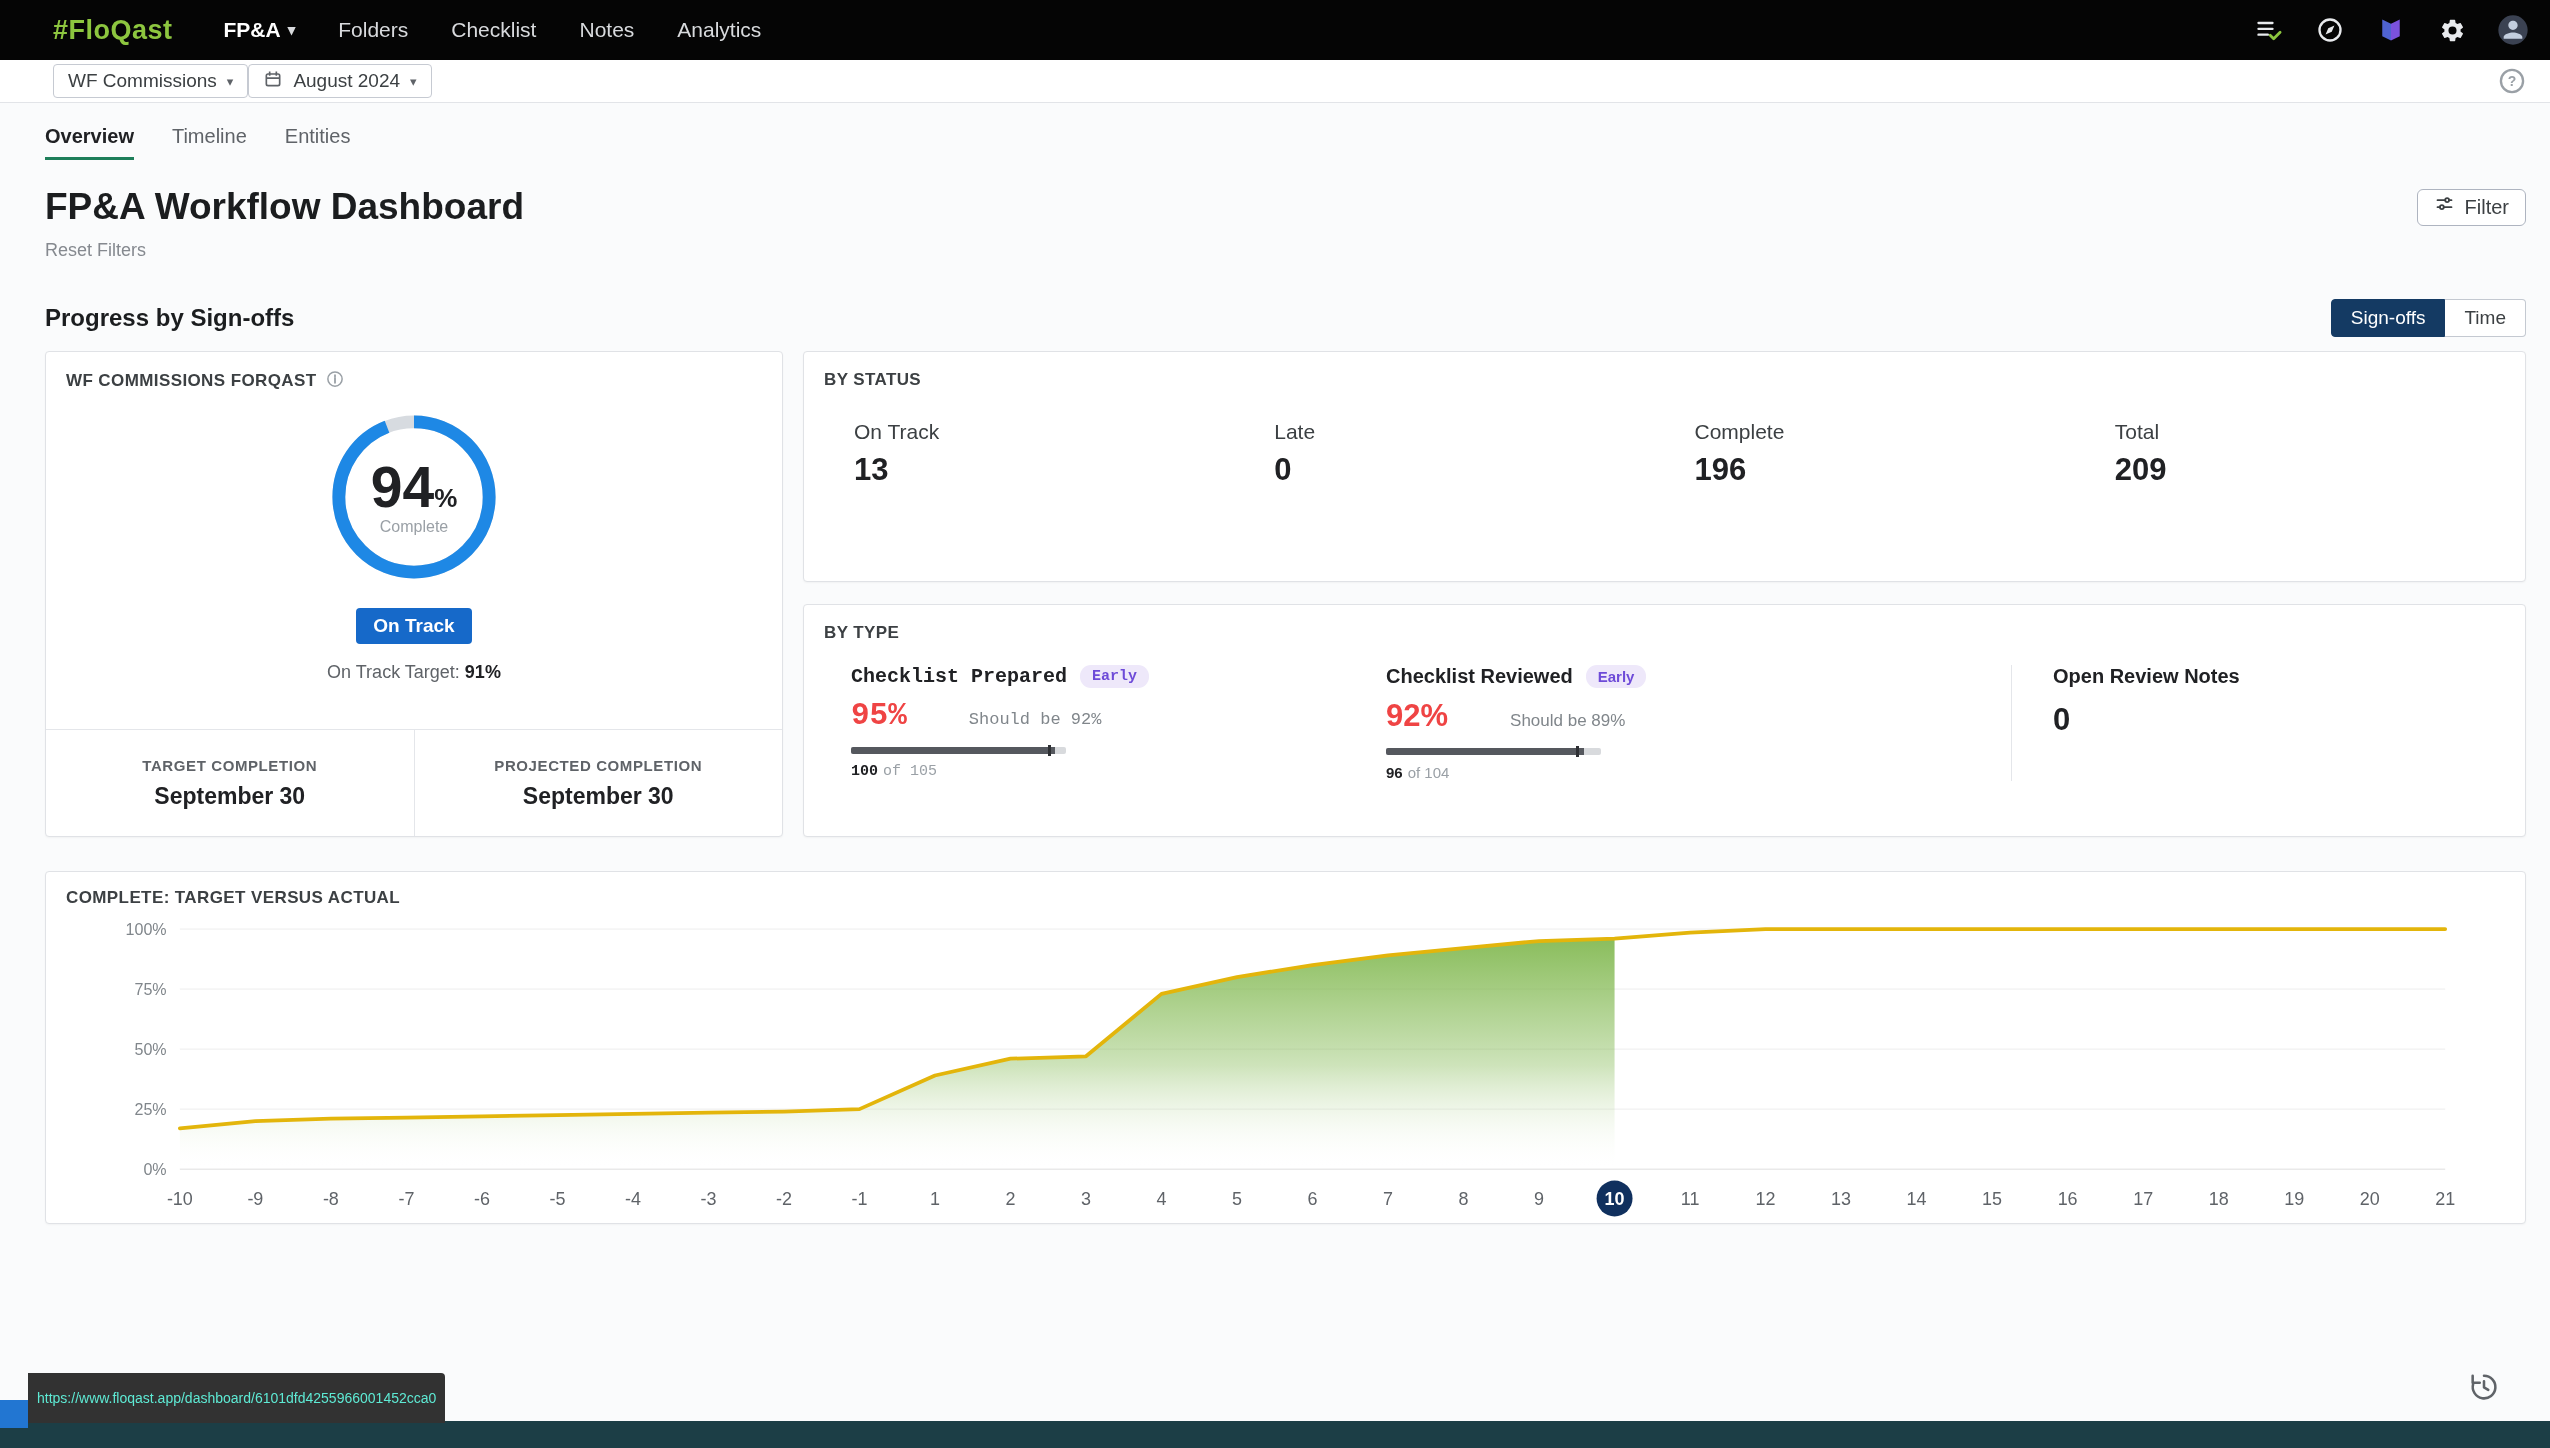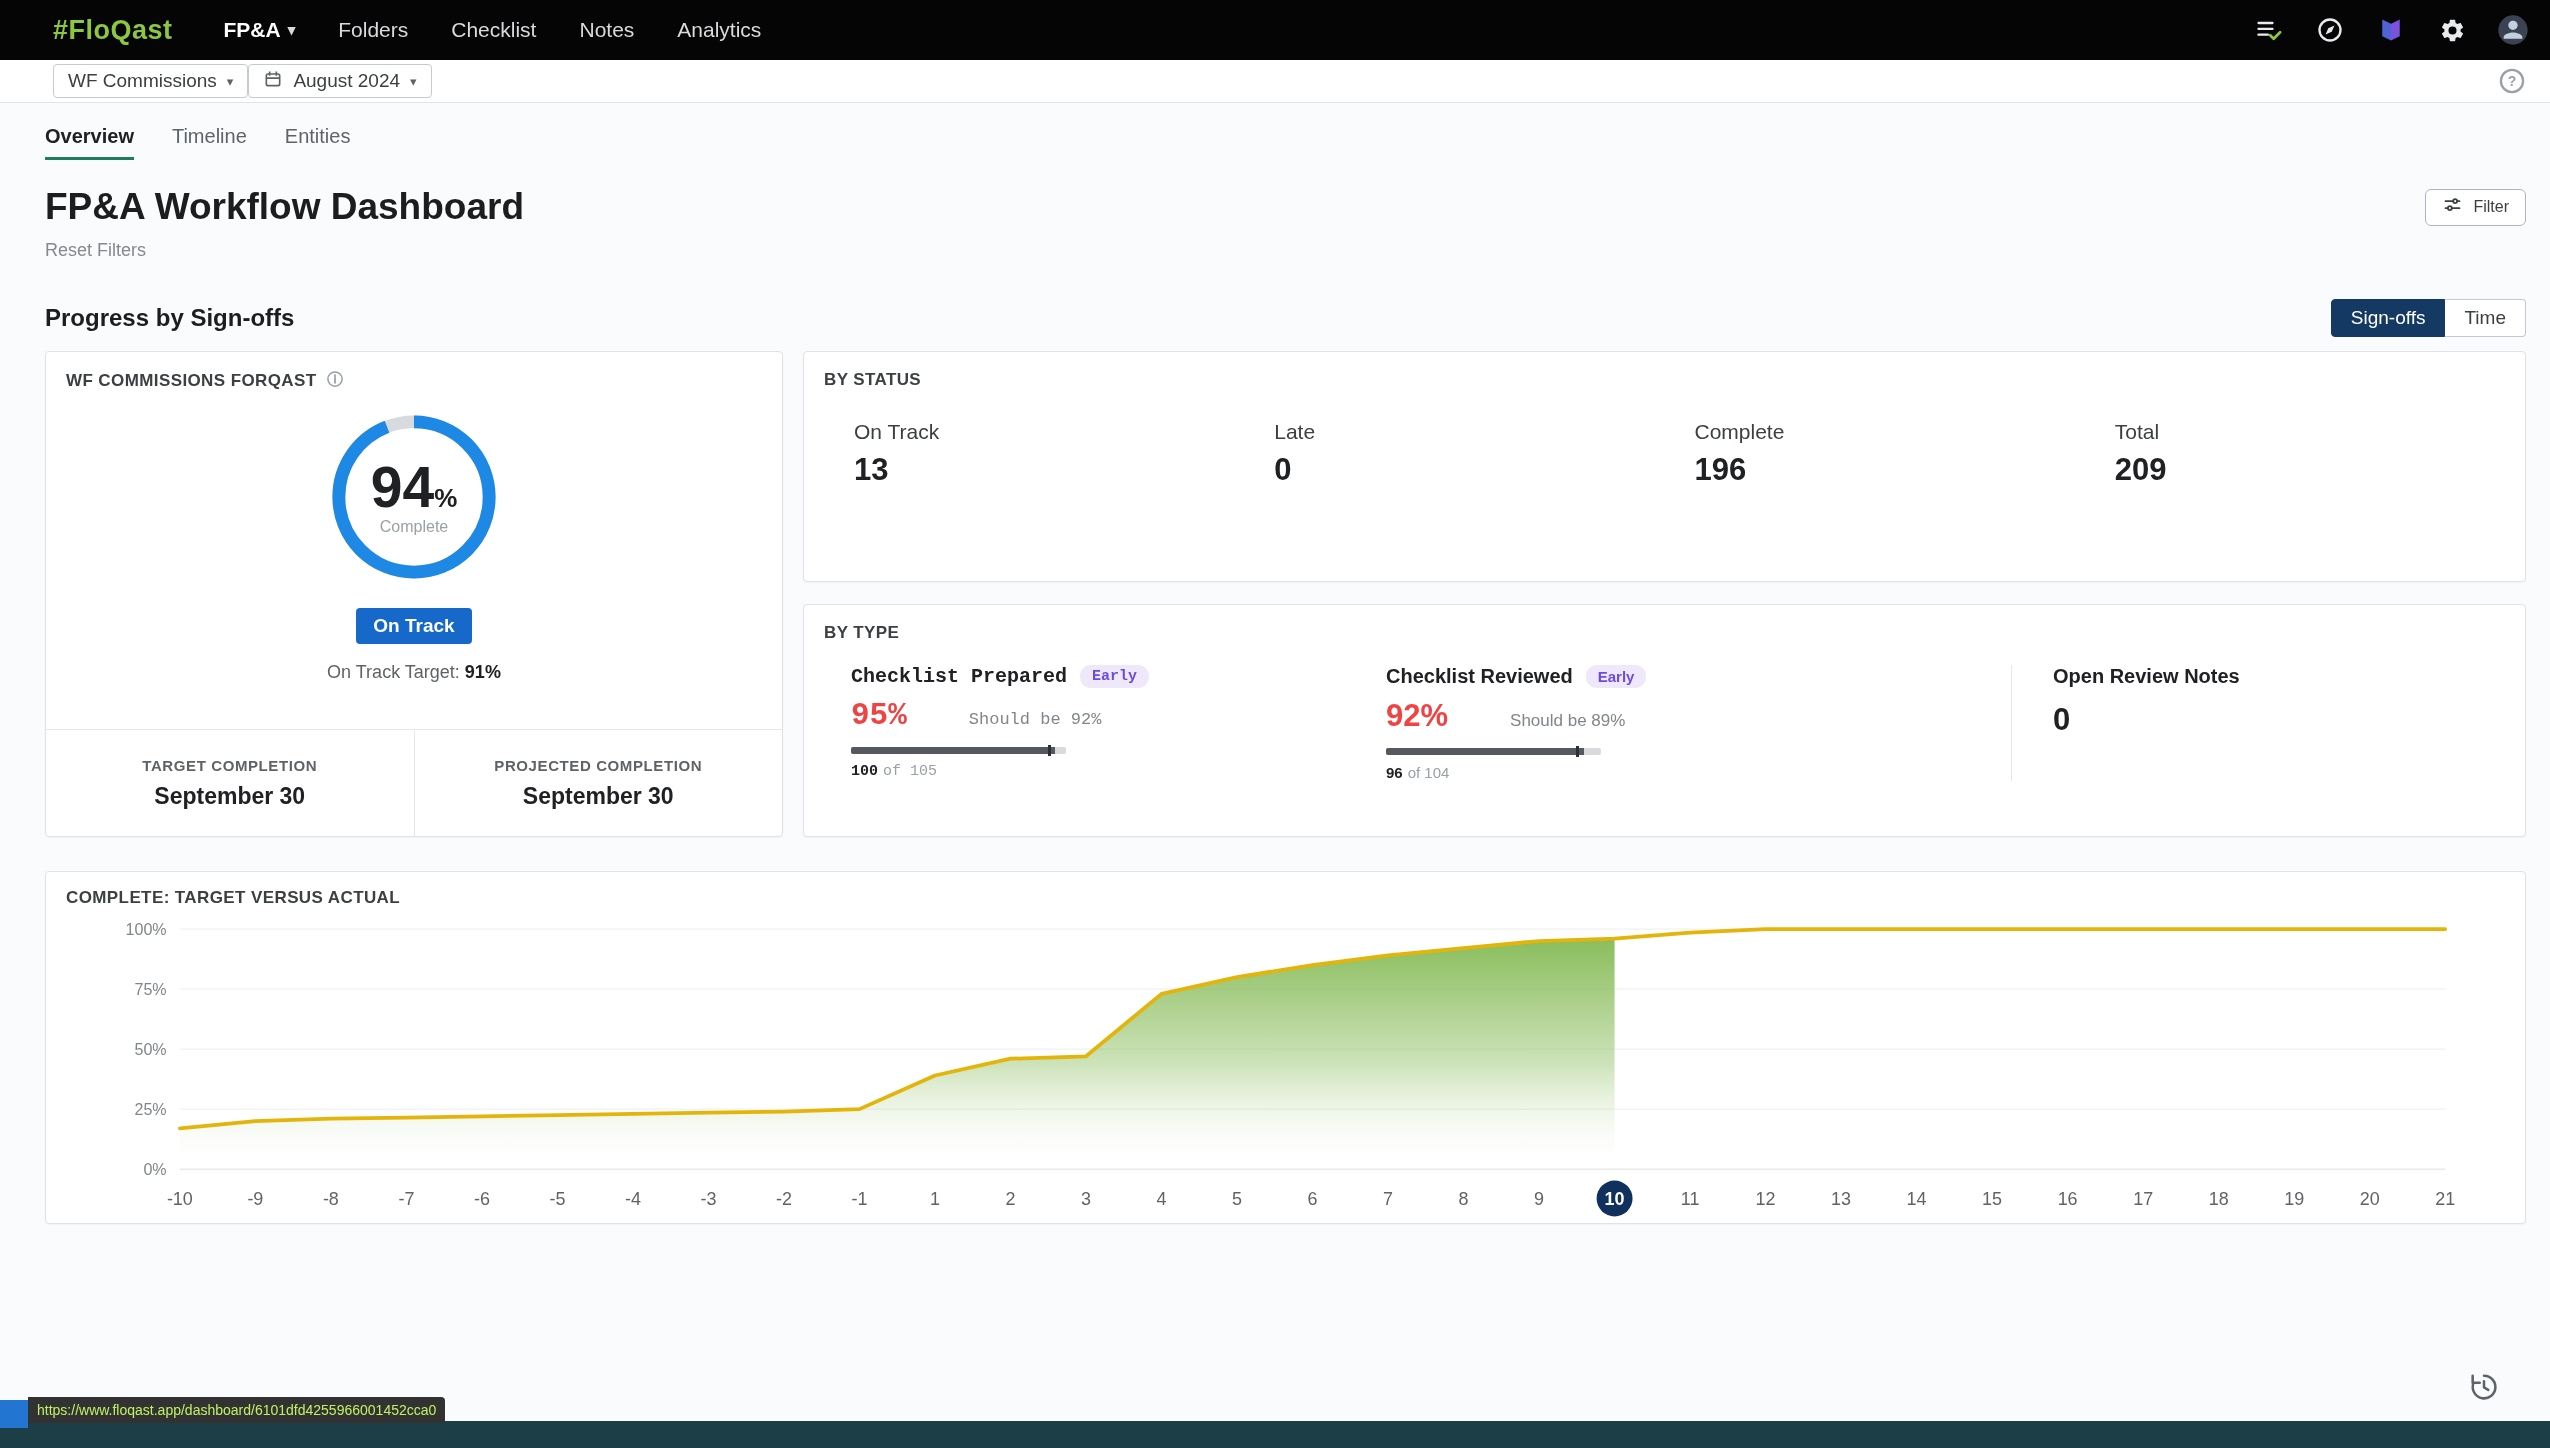--- a/index.html
+++ b/index.html
@@ -39,21 +39,21 @@
   .helpbtn { width: 28px; height: 28px; cursor: pointer; }
   
   .content { padding: 0 24px 0 45px; }
   .tabs { display: flex; gap: 38px; margin-top: 22px; }
   .tab { font-size: 20px; color: #5f6368; padding-bottom: 9px; cursor: pointer; border-bottom: 3px solid transparent; }
   .tab.active { color: #202124; font-weight: bold; border-bottom-color: #1e7e5a; }
   .title-row { display: flex; align-items: center; margin-top: 26px; }
   h1 { font-size: 37px; font-weight: bold; color: #1b1d1f; flex: 1; }
   .filter-btn {
     display: inline-flex; align-items: center; gap: 10px; height: 37px; padding: 0 16px;
-    background: #fff; border: 1px solid #aeb4c0; border-radius: 6px; font-size: 16px;
+    background: #fff; border: 1px solid #aeb4c0; border-radius: 6px; font-size: 20px;
     color: #3c4043; font-family: inherit; cursor: pointer;
   }
   .reset { font-size: 18px; color: #85898f; margin-top: 12px; cursor: pointer; display: inline-block; }
   .section-row { display: flex; align-items: center; margin-top: 38px; }
   h2 { font-size: 24px; font-weight: bold; color: #1b1d1f; flex: 1; }
   .toggle { display: flex; }
   .toggle-btn { height: 38px; padding: 0 19px; font-size: 19px; font-family: inherit; cursor: pointer; }
   .toggle-btn.active { background: #143a63; color: #fff; border: 1px solid #143a63; border-radius: 4px 0 0 4px; }
   .toggle-btn.inactive { background: #fff; color: #3c4043; border: 1px solid #c4c9d1; border-left: none; border-radius: 0 4px 4px 0; }
   
@@ -109,22 +109,22 @@
   .type-detail .g { color: #9aa0a6; margin-left: 5px; }
   .orn-value { font-size: 31px; font-weight: bold; color: #202124; margin-top: 14px; }
   
   .chart-card { margin-top: 34px; height: 353px; padding: 16px 16px 4px; }
   .chart-card .card-title { padding-left: 4px; }
   #tva { width: 2450px; height: 312px; display: block; margin-top: 4px; }
   
   .bottombar { position: absolute; left: 0; right: 0; bottom: 0; height: 28px; background: #1c3e46; }
   .blue-corner { position: absolute; left: 0; bottom: 21px; width: 28px; height: 28px; background: #2276d2; }
   .status-tooltip {
-    position: absolute; left: 28px; bottom: 26px; background: #323232; color: #bef264;
-    font-size: 14px; padding: 5px 9px; border-top-right-radius: 4px; white-space: nowrap;
+    position: absolute; left: 28px; bottom: 26px; background: #323232; color: #5eead4;
+    font-size: 14px; padding: 17px 9px; border-top-right-radius: 4px; white-space: nowrap;
   }
   .history-btn { position: absolute; right: 49px; bottom: 45px; width: 34px; height: 34px; cursor: pointer; }
 </style>
 </head>
 <body>
 
 <header class="topnav">
   <div class="logo">#FloQast</div>
   <nav class="navitems">
     <div class="navitem active">

